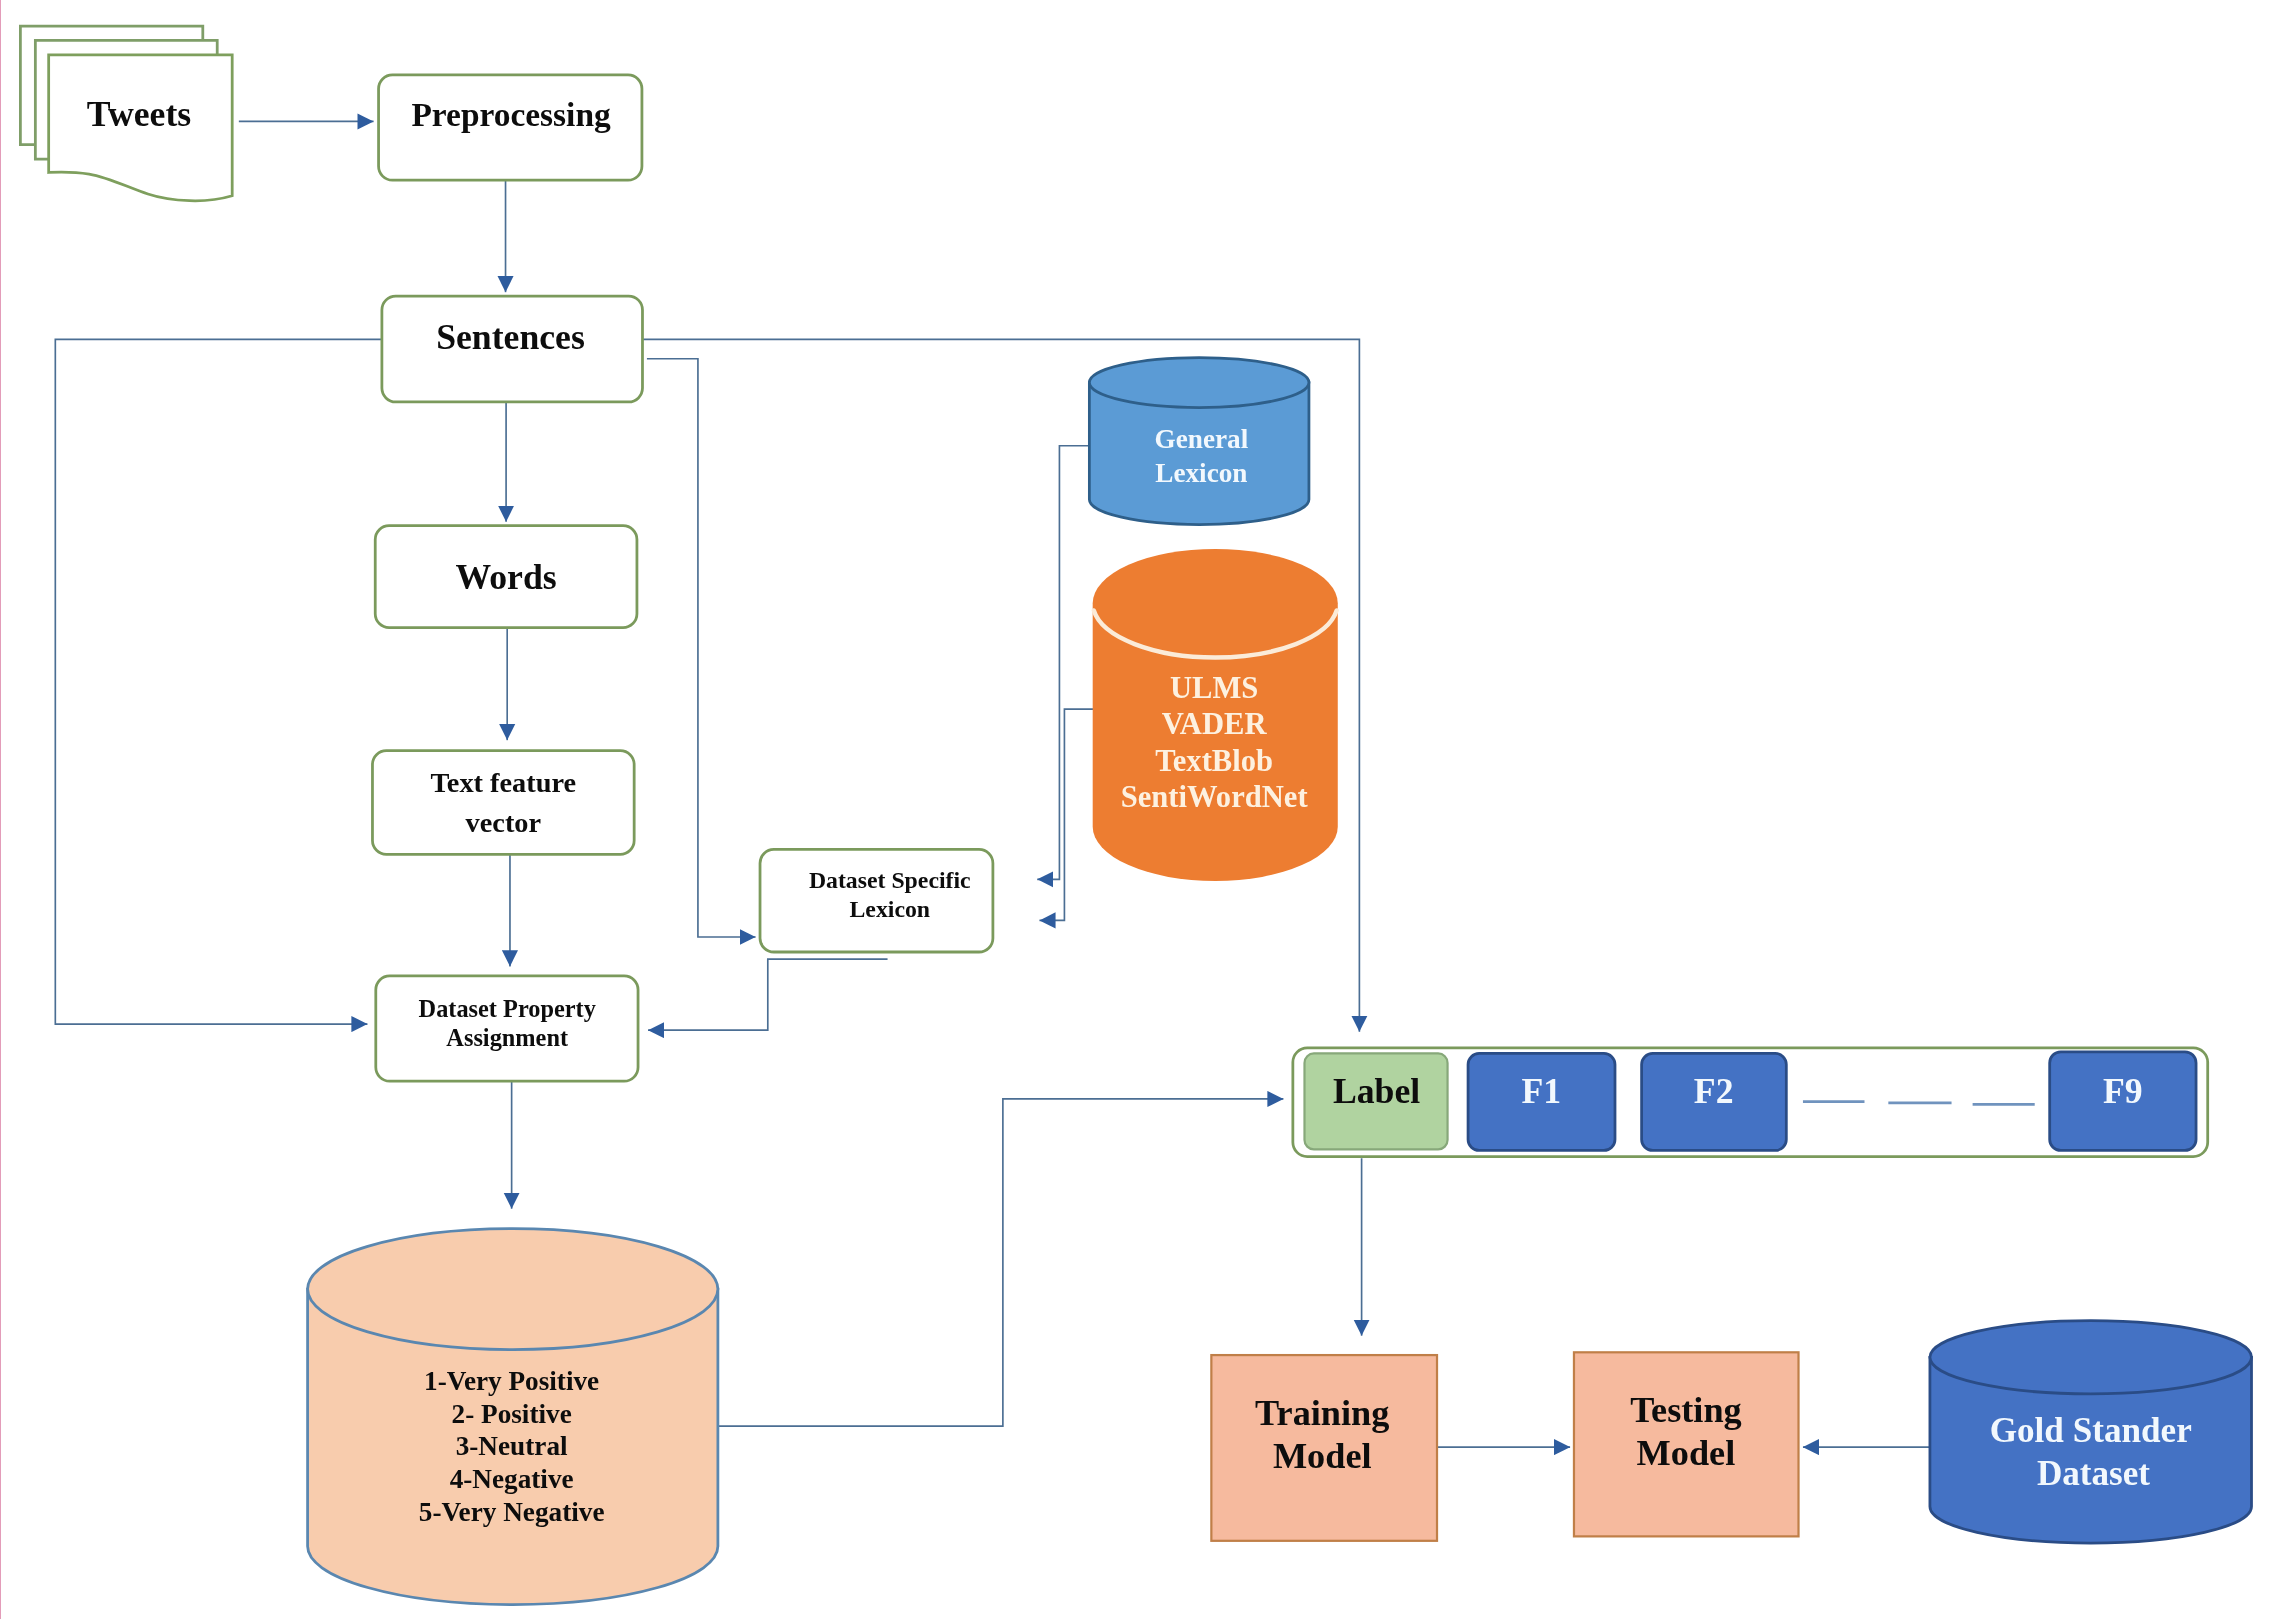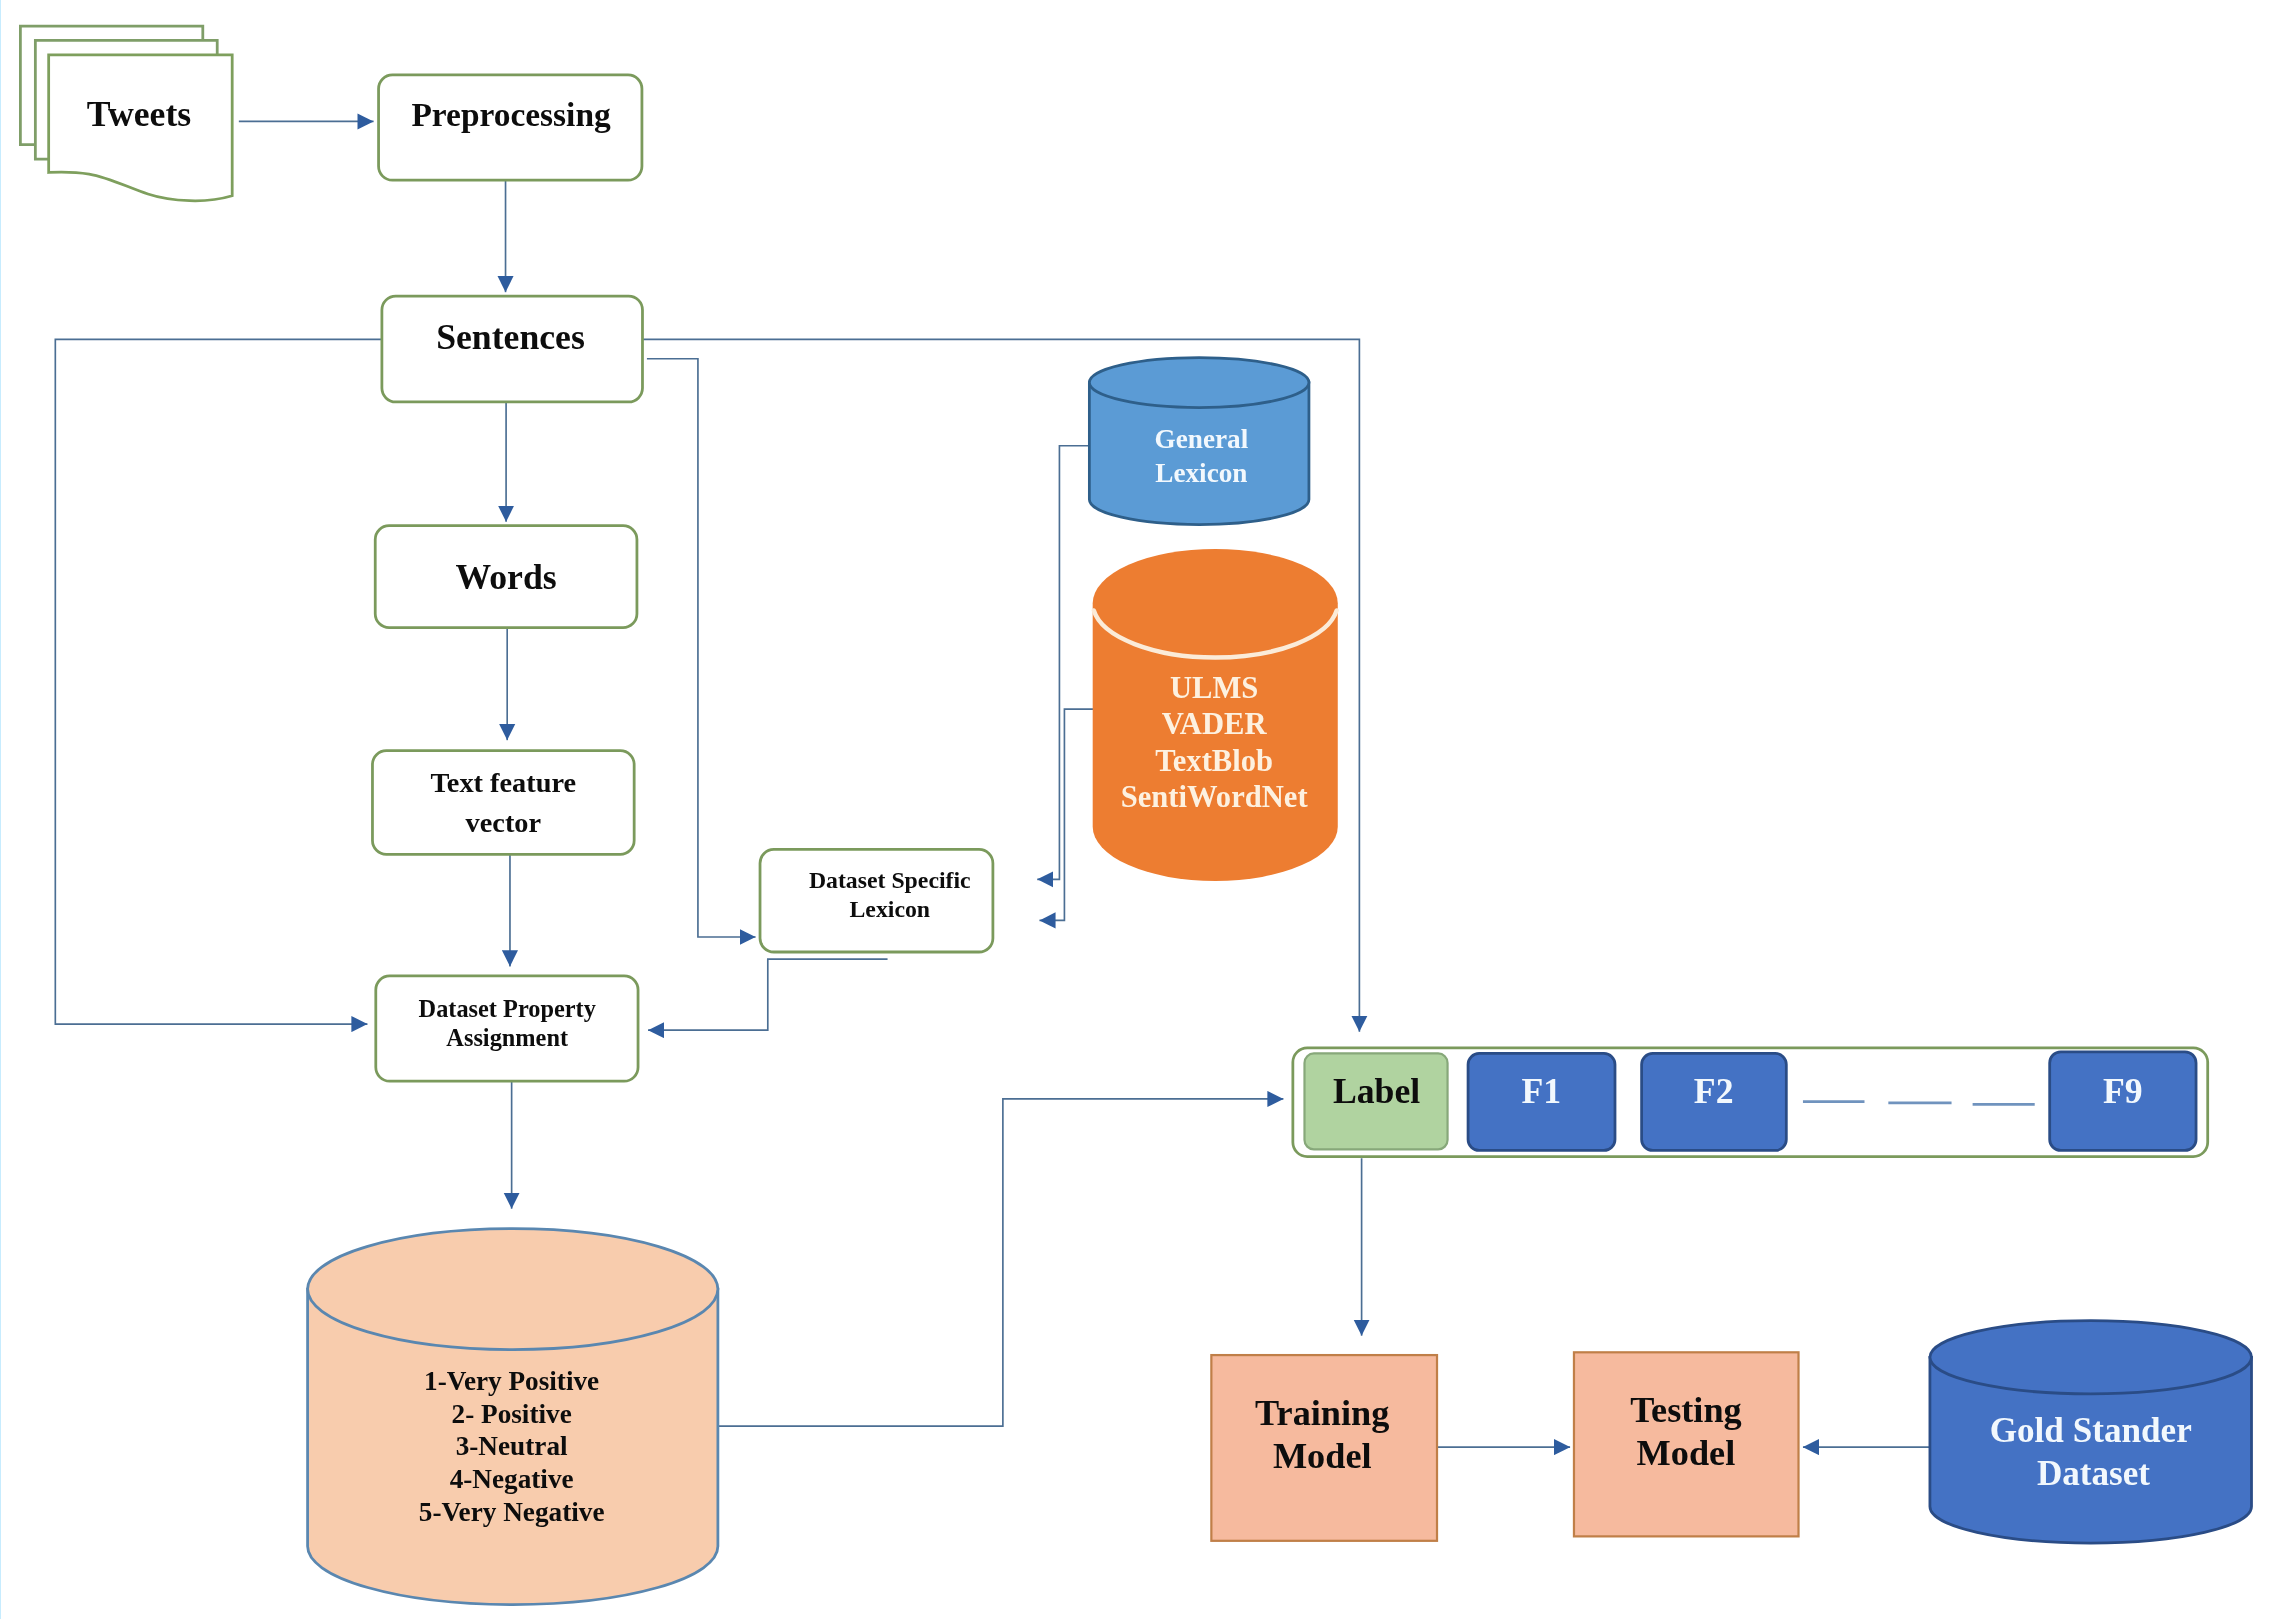--- a/index.html
+++ b/index.html
@@ -1,17 +1,17 @@
 <!DOCTYPE html>
 <html style="font-size:9px"><head>
 <meta charset="utf-8">
 <title>Sentiment Analysis Framework Flowchart</title>
 <style>
   html,body{margin:0;padding:0;background:#ffffff;}
-  #root{position:relative;width:2273px;height:1619px;background:#7dd3fc;overflow:hidden;}
+  #root{position:relative;width:2273px;height:1619px;background:#be185d;overflow:hidden;}
   svg#fig{display:block;}
   text{font-family:"Liberation Serif",serif;font-weight:bold;}
   .t-dark{fill:#0d0d0d;}
   .t-light{fill:#f2f8fd;}
   .t-cream{fill:#fdf1e0;}
 </style>
 </head>
 <body>
 
 <div id="root">

